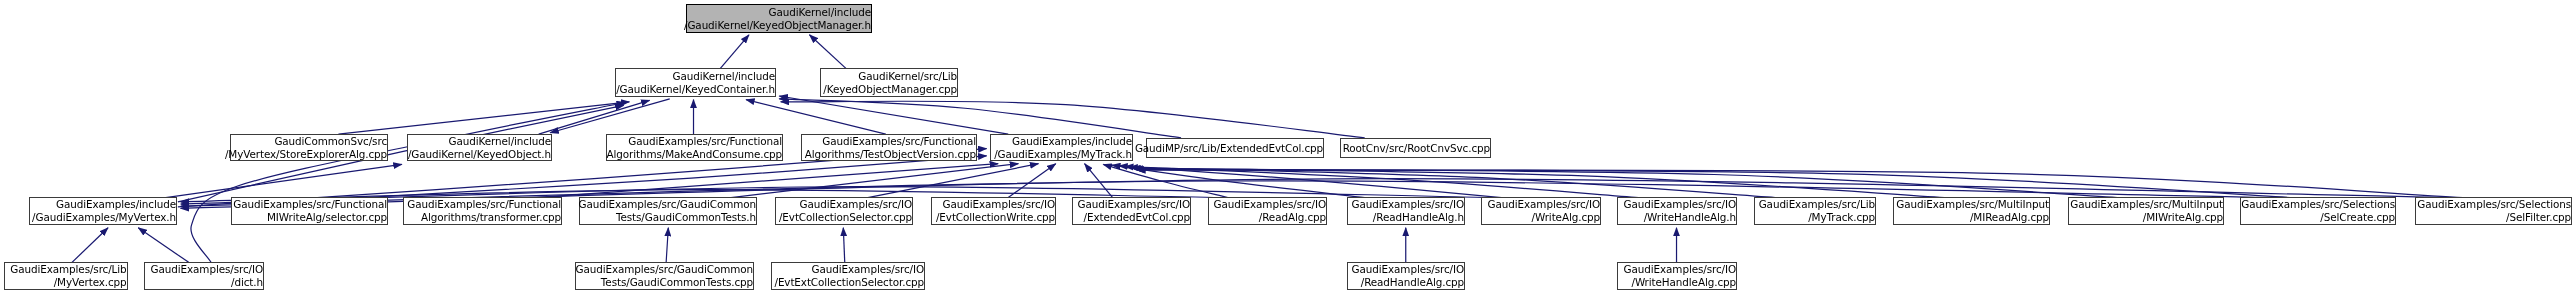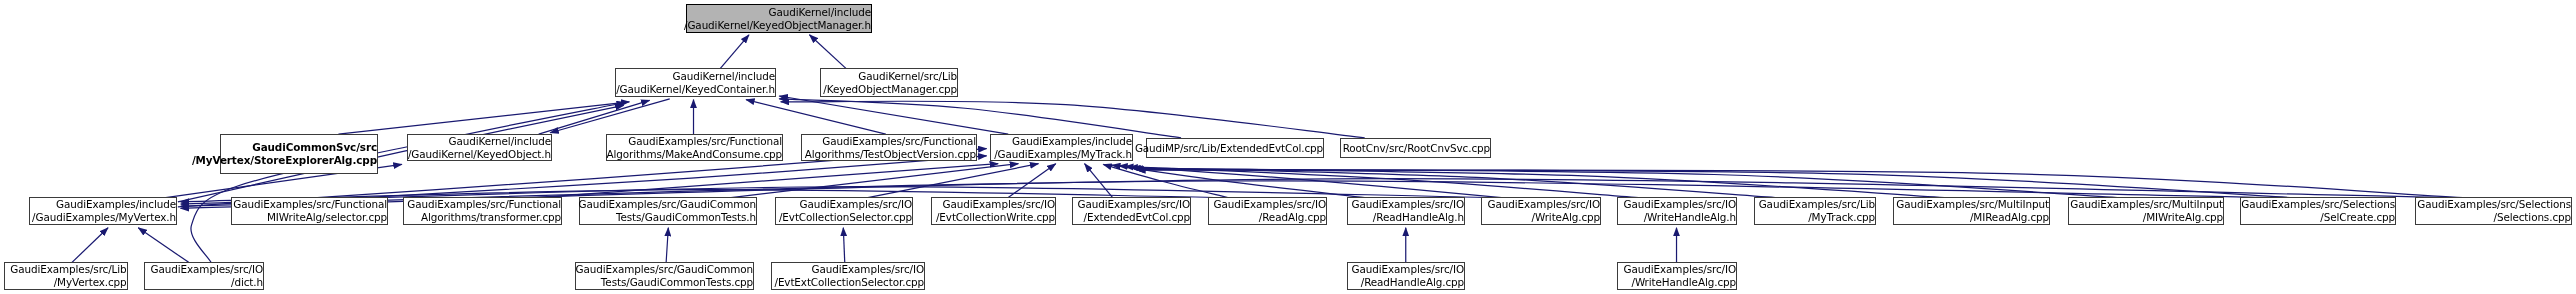--- a/index.html
+++ b/index.html
@@ -91,21 +91,21 @@
       <span>/GaudiKernel/KeyedObjectManager.h</span>
     </div>
     <div class="node" style="left: 615px; top: 68px; width: 161px; height: 29px;">
       <span>GaudiKernel/include</span>
       <span>/GaudiKernel/KeyedContainer.h</span>
     </div>
     <div class="node" style="left: 792px; top: 68px; width: 138px; height: 29px; margin-left: 28px;">
       <span>GaudiKernel/src/Lib</span>
       <span>/KeyedObjectManager.cpp</span>
     </div>
-    <div class="node" style="left: 220px; top: 134px; width: 158px; height: 40px; font-weight: bold;">
+    <div class="node" style="left: 230px; top: 134px; width: 158px; height: 27px;">
       <span>GaudiCommonSvc/src</span>
       <span>/MyVertex/StoreExplorerAlg.cpp</span>
     </div>
     <div class="node" style="left: 407px; top: 134px; width: 145px; height: 27px;">
       <span>GaudiKernel/include</span>
       <span>/GaudiKernel/KeyedObject.h</span>
     </div>
     <div class="node" style="left: 606px; top: 134px; width: 177px; height: 27px;">
       <span>GaudiExamples/src/Functional</span>
       <span>Algorithms/MakeAndConsume.cpp</span>
@@ -179,21 +179,21 @@
     <div class="node" style="left: 2068px; top: 197px; width: 156px; height: 28px;">
       <span>GaudiExamples/src/MultiInput</span>
       <span>/MIWriteAlg.cpp</span>
     </div>
     <div class="node" style="left: 2240px; top: 197px; width: 156px; height: 28px;">
       <span>GaudiExamples/src/Selections</span>
       <span>/SelCreate.cpp</span>
     </div>
     <div class="node" style="left: 2415px; top: 197px; width: 157px; height: 28px;">
       <span>GaudiExamples/src/Selections</span>
-      <span>/Selections.cpp</span>
+      <span>/SelFilter.cpp</span>
     </div>
     <div class="node" style="left: 3.6px; top: 262px; width: 124px; height: 28px;">
       <span>GaudiExamples/src/Lib</span>
       <span>/MyVertex.cpp</span>
     </div>
     <div class="node" style="left: 144px; top: 262px; width: 120px; height: 28px;">
       <span>GaudiExamples/src/IO</span>
       <span>/dict.h</span>
     </div>
     <div class="node" style="left: 575px; top: 262px; width: 179px; height: 28px;">

